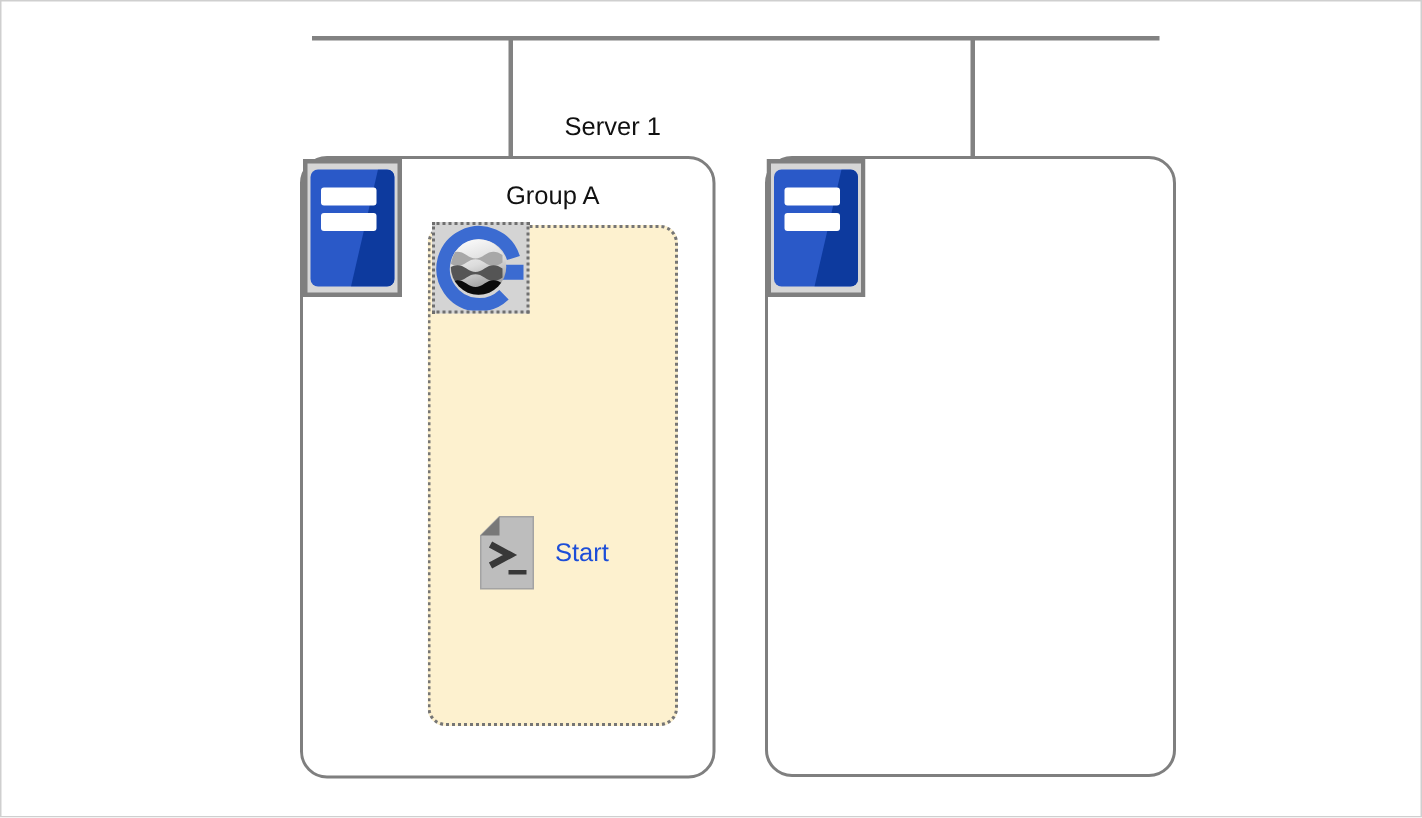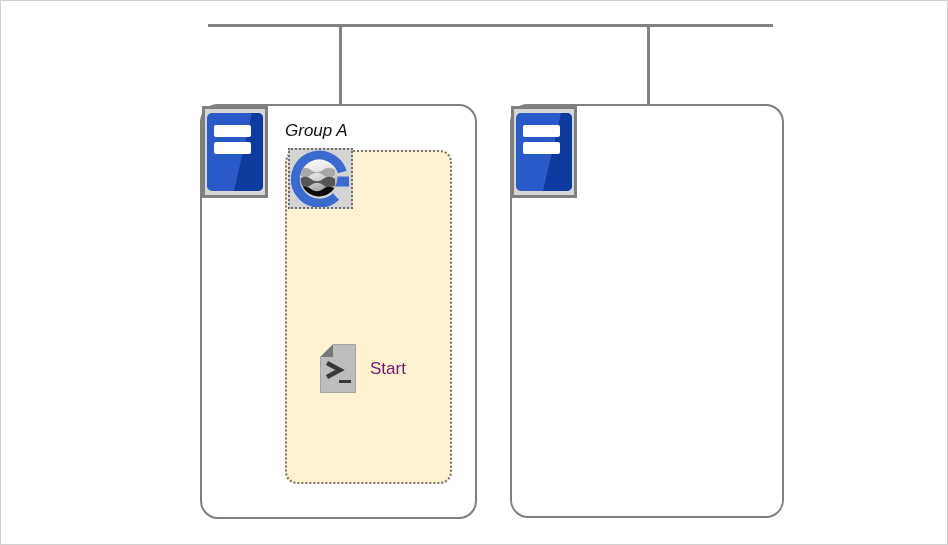--- a/index.html
+++ b/index.html
@@ -22,45 +22,46 @@
     position:absolute;top:103px;background:#ffffff;border:2px solid #7f7f7f;
     border-radius:18px;box-sizing:border-box;
   }
   .server-box-1{left:199px;width:277px;height:415px;}
   .server-box-2{left:509px;width:274px;height:414px;}
   .server-icon{position:absolute;top:105px;width:66px;height:92px;z-index:5;}
   .server-icon-1{left:201px;}
   .server-icon-2{left:510px;}
   .group-label{
     position:absolute;left:284px;top:119px;width:167px;height:22px;
-    font-size:17px;line-height:22px;text-align:left;color:#111;white-space:nowrap;z-index:3;font-style:italic;
+    font-size:17px;line-height:22px;text-align:center;color:#111;white-space:nowrap;z-index:3;
   }
   .group-zone{
     position:absolute;left:284px;top:149px;width:167px;height:334px;
     background:#fdf1cf;border:2px dotted #757575;border-radius:12px;
     box-sizing:border-box;z-index:2;
   }
   .g-icon{
     position:absolute;left:287px;top:147px;width:65px;height:61px;
     background:#d4d4d4;border:2px dotted #6f6f6f;box-sizing:border-box;z-index:6;
   }
   .g-icon svg{position:absolute;left:0;top:0;}
   .start-item{position:absolute;left:318px;top:342px;height:51px;display:flex;align-items:center;z-index:4;}
   .script-icon{width:38px;height:51px;display:block;}
-  .start-label{margin-left:13px;font-size:17px;color:#701a75;white-space:nowrap;}
+  .start-label{margin-left:13px;font-size:17px;color:#1d4ed8;white-space:nowrap;}
 </style>
 </head>
 <body>
 
 <div class="canvas">
 
   <div class="bus-line"></div>
   <div class="drop-line drop-1"></div>
   <div class="drop-line drop-2"></div>
 
+  <div class="server-label server-label-1">Server 1</div>
 
   <div class="server-box server-box-1"></div>
   <div class="server-box server-box-2"></div>
 
   <span class="server-icon server-icon-1">
     <svg width="66" height="92" viewBox="0 0 66 92">
       <rect x="1.5" y="1.5" width="63" height="89" fill="#d6d6d6" stroke="#7f7f7f" stroke-width="3"></rect>
       <defs>
         <clipPath id="srv1clip">
             <rect x="5" y="7" width="56" height="78" rx="5"></rect>

